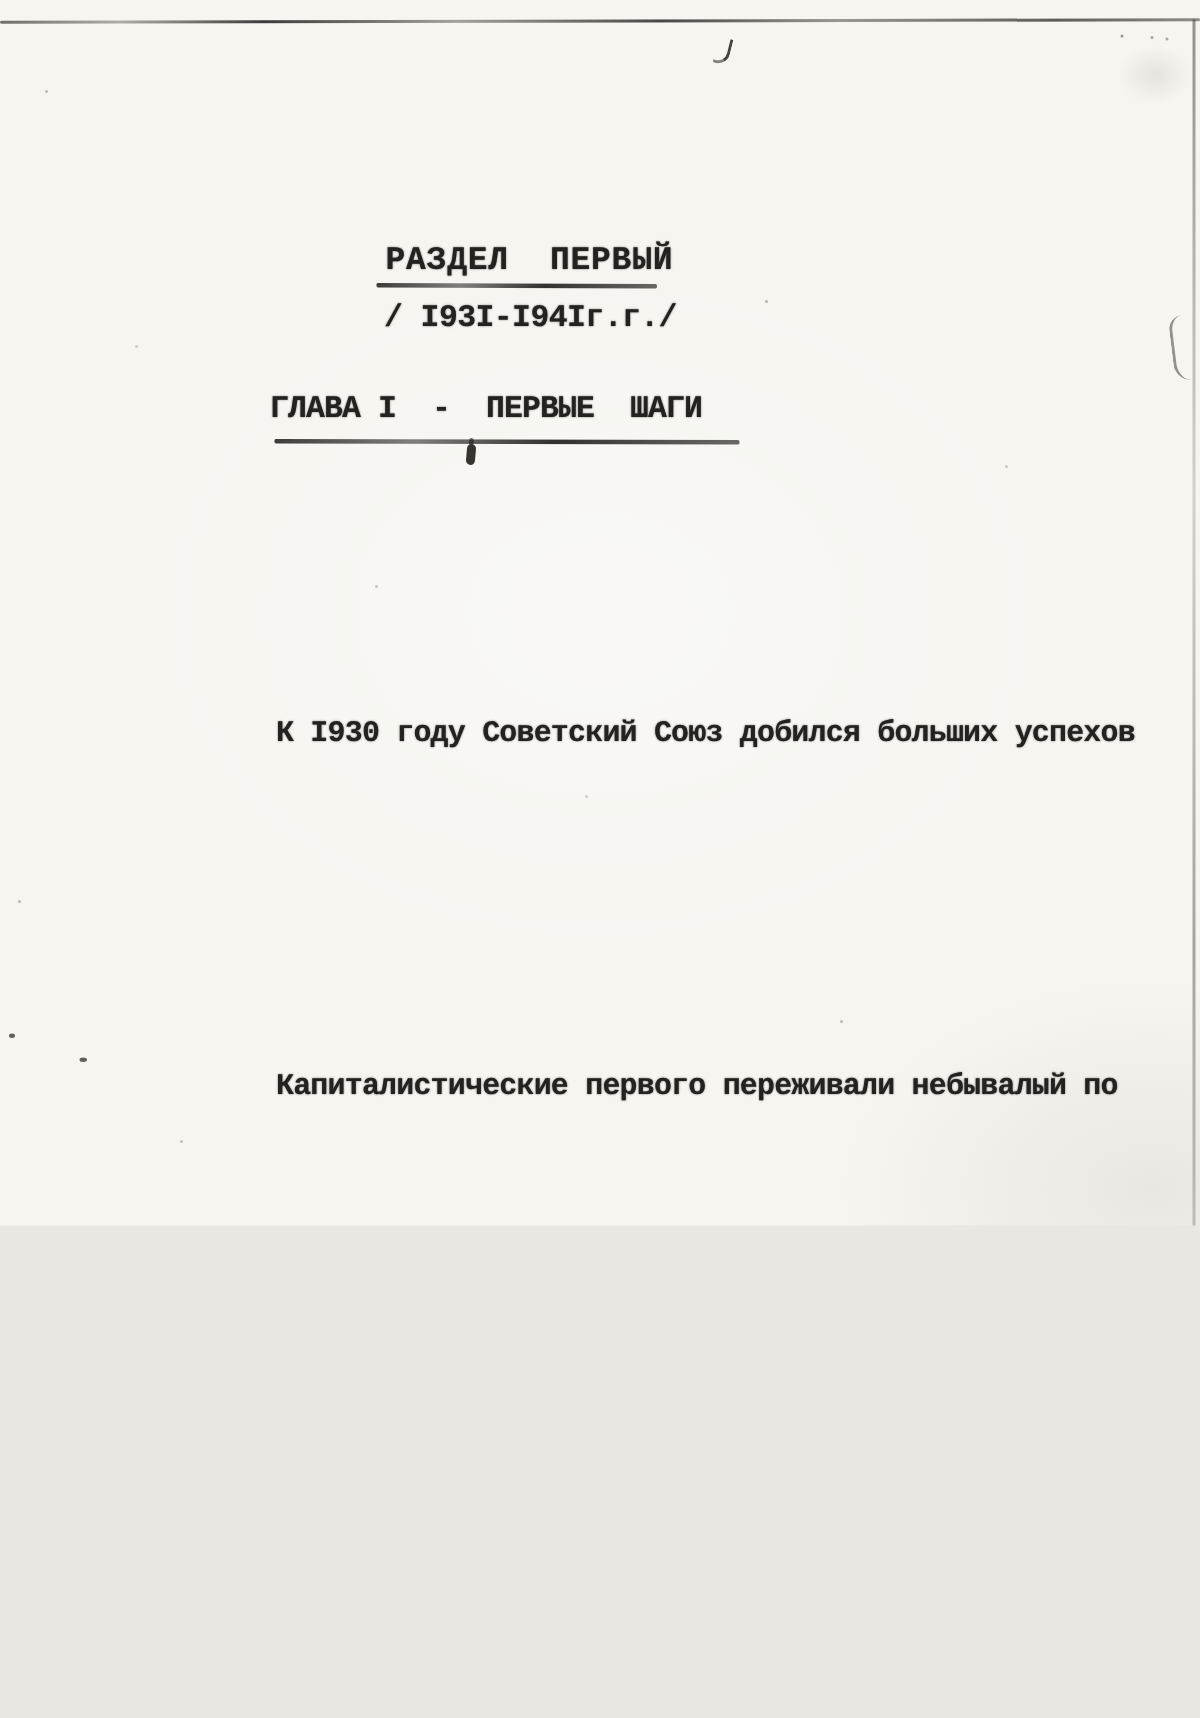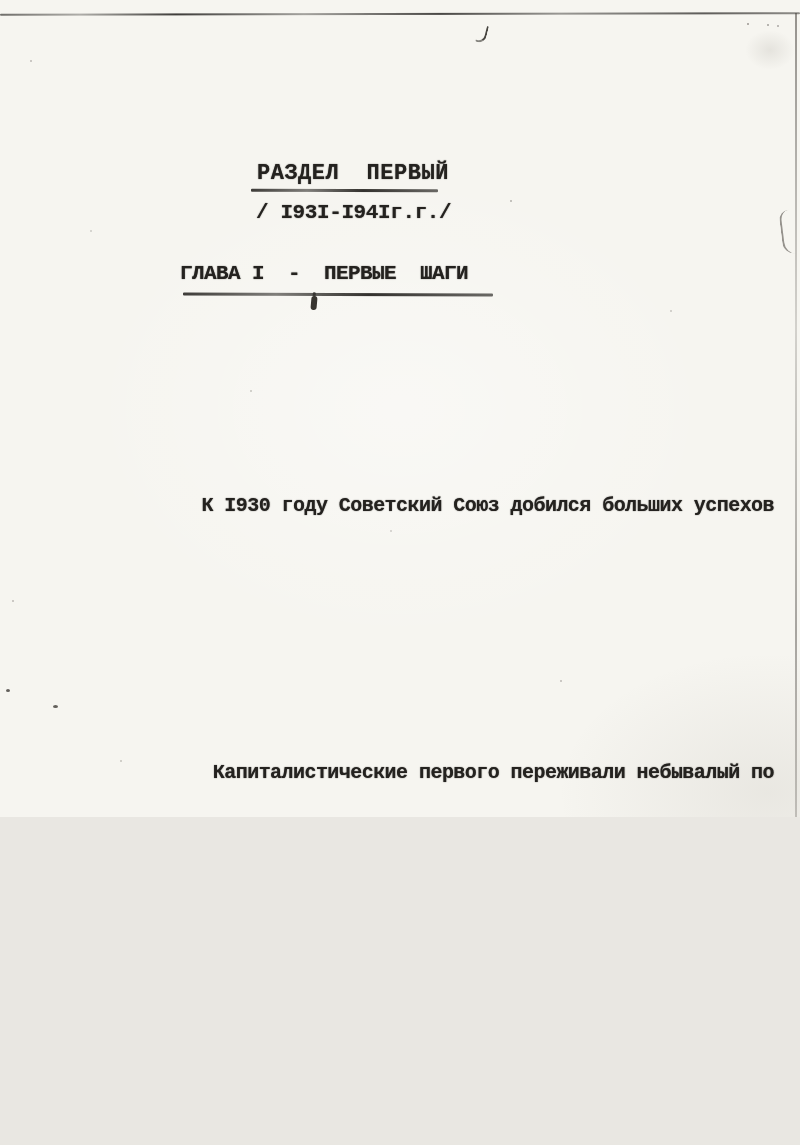--- a/index.html
+++ b/index.html
@@ -96,21 +96,21 @@
   .h-chapter{
     position:absolute;left:180px;top:262px;
     font-size:21px;font-weight:bold;letter-spacing:-.6px;
   }
   .u-chapter{left:183px;top:293px;width:310px;transform:rotate(.15deg);}
   .body-text{
     position:absolute;left:96px;top:339px;width:694px;
     font-size:20px;letter-spacing:-.55px;line-height:33.5px;
     font-weight:bold;
   }
-  .body-text p{margin:16px;padding:0;text-align:right;}
+  .body-text p{margin:0;padding:0;}
   .line{display:block;white-space:pre;}
   .line.first{padding-left:88px;}
 </style>
 </head>
 <body>
 
 <div class="page">
 
   <div class="scan-top-line"></div>
   <div class="scan-right-line"></div>

